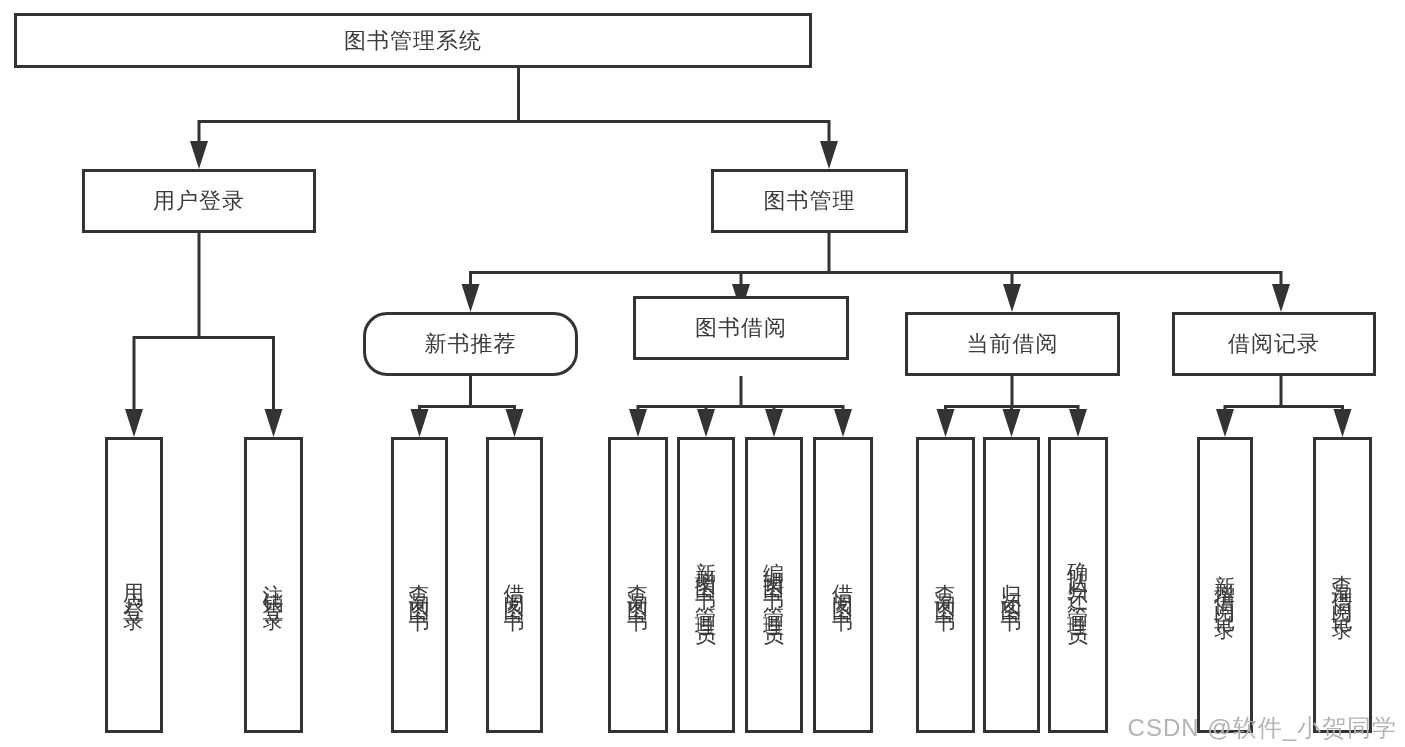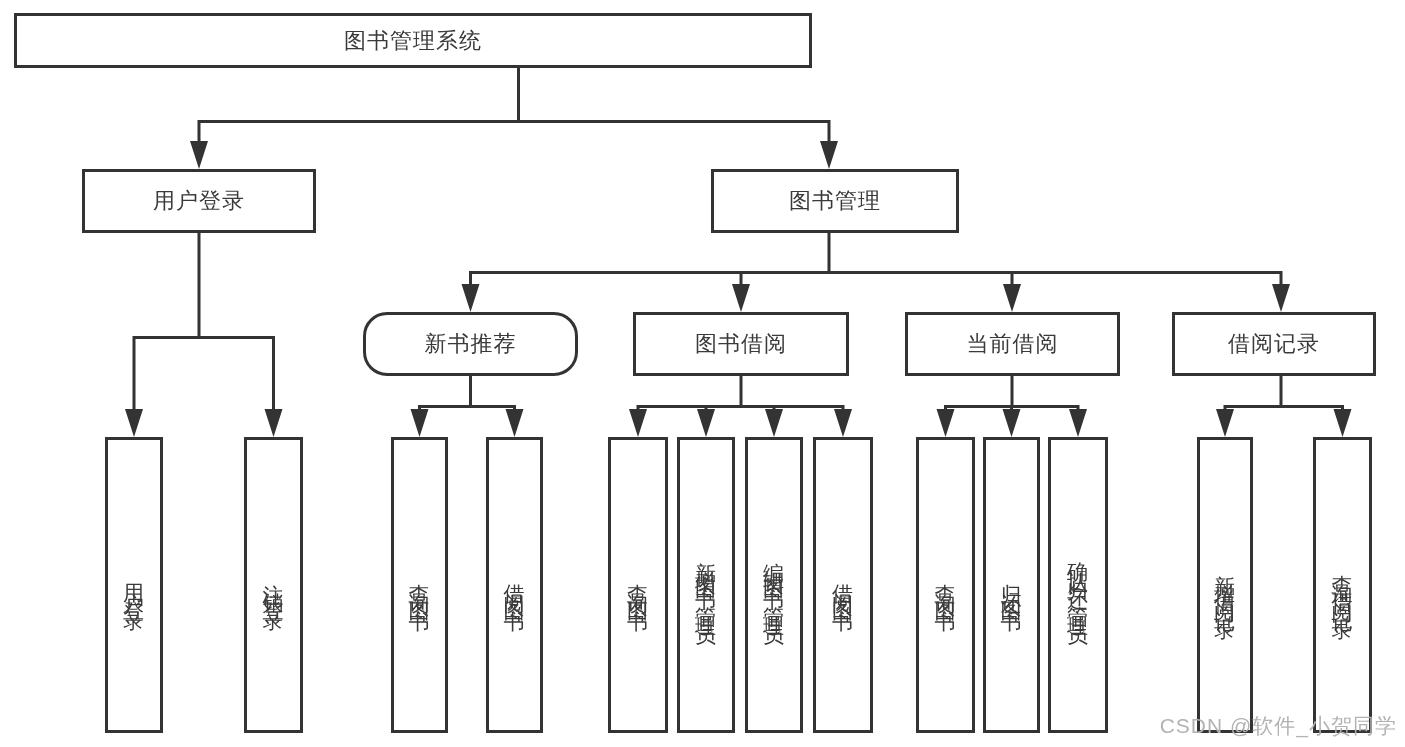--- a/index.html
+++ b/index.html
@@ -24,21 +24,21 @@
   .v-box{
     writing-mode:vertical-rl;
     text-orientation:mixed;
     font-size:21px;
     letter-spacing:9px;
     line-height:1;
   }
   .watermark{
     position:absolute;
     right:8px;top:712px;
-    font-size:21px;
+    font-size:24px;
     color:#b3b3b3;
     letter-spacing:1px;
     z-index:3;
     white-space:nowrap;
   }
 </style>
 </head>
 <body>
 
 <div id="stage">
@@ -96,24 +96,24 @@
       M936.5 409 H954.5 L945.5 437 Z
       M1002.5 409 H1020.5 L1011.5 437 Z
       M1069 409 H1087 L1078 437 Z
       M1216 409 H1234 L1225 437 Z
       M1333.5 409 H1351.5 L1342.5 437 Z"></path>
   </svg>
 
   <div class="box h-box" style="left:14px;top:13px;width:798px;height:55px;">图书管理系统</div>
 
   <div class="box h-box" style="left:82px;top:169px;width:234px;height:64px;">用户登录</div>
-  <div class="box h-box" style="left:711px;top:169px;width:248px;height:64px;">图书管理</div>
+  <div class="box h-box" style="left:711px;top:169px;width:197px;height:64px;">图书管理</div>
 
   <div class="box h-box" style="left:363px;top:312px;width:215px;height:64px;border-radius:24px;">新书推荐</div>
-  <div class="box h-box" style="left:633px;top:312px;width:216px;height:64px;">图书借阅</div>
+  <div class="box h-box" style="left:633px;top:296px;width:216px;height:64px;">图书借阅</div>
   <div class="box h-box" style="left:905px;top:312px;width:215px;height:64px;">当前借阅</div>
   <div class="box h-box" style="left:1172px;top:312px;width:204px;height:64px;">借阅记录</div>
 
   <div class="box v-box" style="left:105px;top:437px;width:58px;height:296px;">用户登录</div>
   <div class="box v-box" style="left:244px;top:437px;width:59px;height:296px;">注销登录</div>
 
   <div class="box v-box" style="left:391px;top:437px;width:57px;height:296px;">查询图书</div>
   <div class="box v-box" style="left:486px;top:437px;width:57px;height:296px;">借阅图书</div>
 
   <div class="box v-box" style="left:608px;top:437px;width:60px;height:296px;">查询图书</div>

